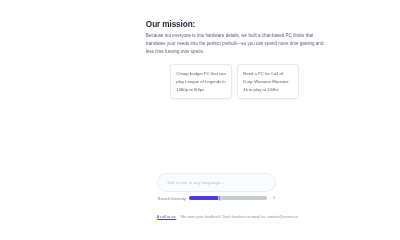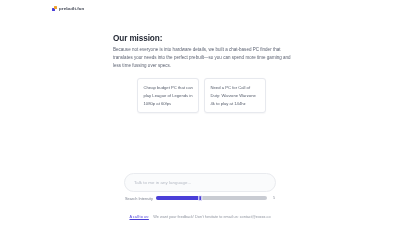--- a/index.html
+++ b/index.html
@@ -7,21 +7,21 @@
     width: 400px; height: 225px;
     background: #ffffff;
     font-family: "Liberation Sans", sans-serif;
     overflow: hidden;
   }
   .app {
     position: relative;
     width: 400px; height: 225px;
     background: #ffffff;
     display: flex;
-    flex-direction: column;
+    flex-direction: row;
   }
 
   
   .header {
     height: 14px;
     display: flex;
     align-items: center;
     justify-content: center;
     padding-top: 3px;
   }

